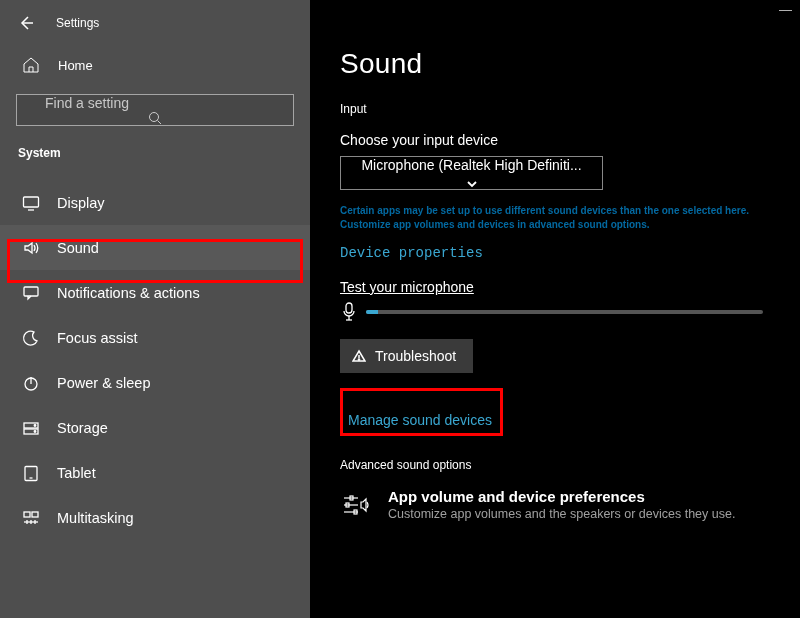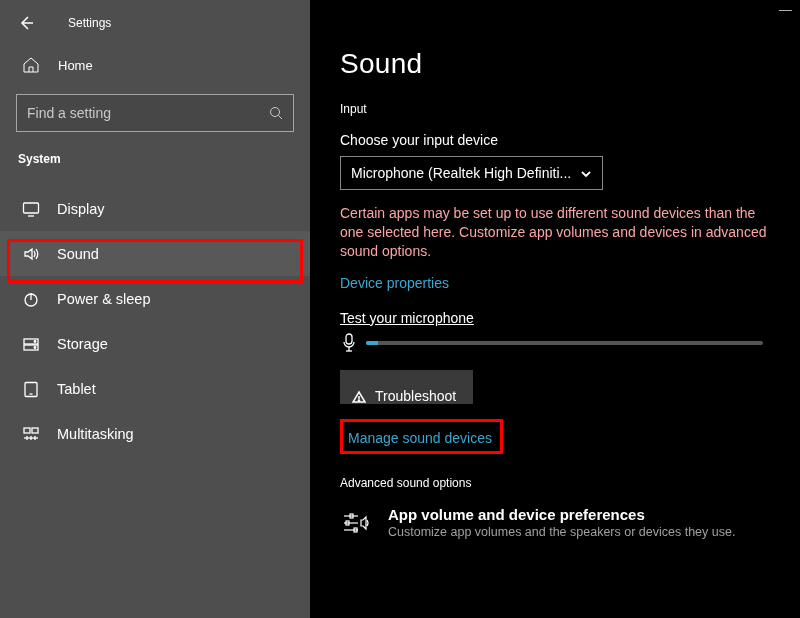--- a/index.html
+++ b/index.html
@@ -1,58 +1,58 @@
 <!DOCTYPE html>
 <html><head>
 <meta charset="utf-8">
 <style>
   * { box-sizing: border-box; margin: 0; padding: 0; }
   html, body { width: 800px; height: 618px; overflow: hidden; font-family: "Segoe UI", Arial, sans-serif; background: #000; color: #fff; }
   .app { display: flex; width: 800px; height: 618px; }
   .sidebar { width: 310px; height: 100%; background: #4e4e4e; padding: 8px 0 0 0; }
   .main { flex: 1; background: #000; height: 100%; padding: 0 20px 0 30px; position: relative; }
-  .topbar { display: flex; align-items: center; gap: 34px; height: 30px; padding-left: 18px; }
+  .topbar { display: flex; align-items: center; gap: 22px; height: 30px; padding-left: 18px; }
   .back-arrow { width: 16px; height: 16px; display: flex; align-items: center; justify-content: center; color: #fff; }
   .back-arrow svg { width: 16px; height: 16px; }
   .settings-label { font-size: 12px; color: #fff; }
   .home-row { display: flex; align-items: center; gap: 18px; padding: 18px 0 14px 22px; }
   .home-icon { width: 18px; height: 18px; }
   .home-icon svg { width: 18px; height: 18px; stroke: #fff; fill: none; }
   .home-label { font-size: 13px; color: #fff; }
-  .search-box { margin: 6px 16px 14px 16px; border: 1px solid #a5a5a5; height: 38px; display: flex; align-items: center; padding: 0 10px; justify-content: space-between; background: rgba(0,0,0,0.08); }
+  .search-box { margin: 6px 16px 14px 16px; border: 1px solid #a5a5a5; height: 32px; display: flex; align-items: center; padding: 0 10px; justify-content: space-between; background: rgba(0,0,0,0.08); flex-direction: column; }
   .search-box input { background: transparent; border: none; outline: none; color: #cfcfcf; font-size: 14px; width: 220px; font-family: inherit; }
   .search-box input::placeholder { color: #c8c8c8; }
   .search-icon { width: 14px; height: 14px; }
   .section-label { font-size: 12px; font-weight: 600; color: #fff; padding: 6px 0 20px 18px; }
   .nav-list { list-style: none; }
   .nav-item { display: flex; align-items: center; gap: 17px; height: 45px; padding-left: 22px; font-size: 14.5px; color: #fff; cursor: pointer; }
   .nav-item.selected { background: rgba(255,255,255,0.06); }
   .nav-icon { width: 18px; height: 18px; display: flex; align-items: center; justify-content: center; }
   .nav-icon svg { width: 18px; height: 18px; stroke: #fff; fill: none; stroke-width: 1.3; }
   .sound-highlight { position: absolute; border: 3px solid #ff0000; left: 7px; top: 239px; width: 296px; height: 44px; pointer-events: none; }
   .main h1 { font-size: 28px; font-weight: 400; padding-top: 48px; letter-spacing: 0.3px; }
   .main h2 { font-size: 12px; font-weight: 400; padding-top: 22px; }
   .sub-label { font-size: 14px; color: #fff; padding-top: 16px; display: block; }
-  .dropdown { margin-top: 8px; border: 1px solid #888; height: 34px; width: 263px; display: flex; align-items: center; padding: 0 10px; justify-content: space-between; cursor: pointer; }
+  .dropdown { margin-top: 8px; border: 1px solid #888; height: 34px; width: 263px; display: flex; align-items: center; padding: 0 10px; justify-content: space-between; cursor: pointer; flex-direction: column; }
   .dropdown span { font-size: 14px; }
   .chev { width: 12px; height: 12px; }
   .chev svg { width: 12px; height: 12px; stroke: #fff; fill: none; stroke-width: 1.8; }
-  .desc { font-size: 14px; color: #fca5a5; line-height: 1.35; padding-top: 14px; max-width: 440px; }
+  .desc { font-size: 10px; color: #0369a1; line-height: 1.35; padding-top: 14px; max-width: 440px; font-weight: bold; }
   .link { color: #3aa7d1; font-size: 14px; display: inline-block; cursor: pointer; }
-  .dev-prop { margin-top: 14px; }
+  .dev-prop { margin-top: 14px; font-family: Liberation Mono, monospace; }
   .test-label { font-size: 14px; padding-top: 18px; text-decoration: underline; }
   .mic-row { display: flex; align-items: center; gap: 8px; margin-top: 6px; }
   .mic-icon { width: 18px; height: 22px; }
   .mic-icon svg { width: 18px; height: 22px; stroke: #fff; fill: none; stroke-width: 1.3; }
   .level-track { flex: 1; height: 4px; background: #555; border-radius: 2px; max-width: 397px; overflow: hidden; }
   .level-fill { height: 100%; background: #3aa7d1; width: 3%; }
-  .troubleshoot-btn { margin-top: 16px; background: #3a3a3a; height: 34px; width: 133px; display: flex; align-items: flex-end; gap: 9px; padding-left: 12px; font-size: 14px; color: #fff; border: none; cursor: pointer; }
+  .troubleshoot-btn { margin-top: 16px; background: #3a3a3a; height: 34px; width: 133px; display: flex; align-items: center; gap: 9px; padding-left: 12px; font-size: 14px; color: #fff; border: none; cursor: pointer; }
   .tri-icon { width: 14px; height: 14px; }
   .tri-icon svg { width: 14px; height: 14px; stroke: #fff; fill: none; stroke-width: 1.5; }
-  .manage-wrap { display: inline-block; margin-top: 15px; border: 3px solid #ff0000; padding: 7px 8px 4px 5px; }
+  .manage-wrap { display: inline-block; margin-top: 15px; border: 3px solid #ff0000; padding: 20px 8px 4px 5px; }
   .adv-heading { font-size: 20px; font-weight: 400; padding-top: 35px; }
   .adv-row { display: flex; gap: 18px; padding-top: 16px; }
   .adv-icon { width: 30px; height: 30px; margin-top: 2px; }
   .adv-icon svg { width: 30px; height: 30px; stroke: #fff; fill: none; stroke-width: 1.2; }
   .adv-text-title { font-size: 15px; font-weight: 600; color: #fff; }
   .adv-text-sub { font-size: 12.5px; color: #a0a0a0; padding-top: 2px; text-align: right; }
   .win-top { position: absolute; top: 0; right: 8px; display: flex; gap: 24px; height: 18px; align-items: center; color: #c8c8c8; font-size: 13px; }
 </style>
 </head>
 <body>
@@ -103,20 +103,37 @@
       </li>
       <li class="nav-item selected">
         <span class="nav-icon">
           <svg viewBox="0 0 18 18">
               <path d="M3 7 H6 L10 4 V14 L6 11 H3 Z"></path>
               <path d="M12 6 Q14 9 12 12"></path>
               <path d="M14 4 Q17.5 9 14 14"></path>
             </svg>
         </span>
         <span>Sound</span>
+      </li>
+      <li class="nav-item">
+        <span class="nav-icon">
+          <svg viewBox="0 0 18 18">
+              <rect x="2" y="3" width="14" height="9" rx="1"></rect>
+              <path d="M6 12 L6 15 L9 12"></path>
+            </svg>
+        </span>
+        <span>Notifications &amp; actions</span>
+      </li>
+      <li class="nav-item">
+        <span class="nav-icon">
+          <svg viewBox="0 0 18 18">
+              <path d="M12 3 A7 7 0 1 0 15 12 A5.5 5.5 0 0 1 12 3 Z"></path>
+            </svg>
+        </span>
+        <span>Focus assist</span>
       </li>
       <li class="nav-item">
         <span class="nav-icon">
           <svg viewBox="0 0 18 18">
               <circle cx="9" cy="10" r="6"></circle>
               <path d="M9 3 V10"></path>
             </svg>
         </span>
         <span>Power &amp; sleep</span>
       </li>

